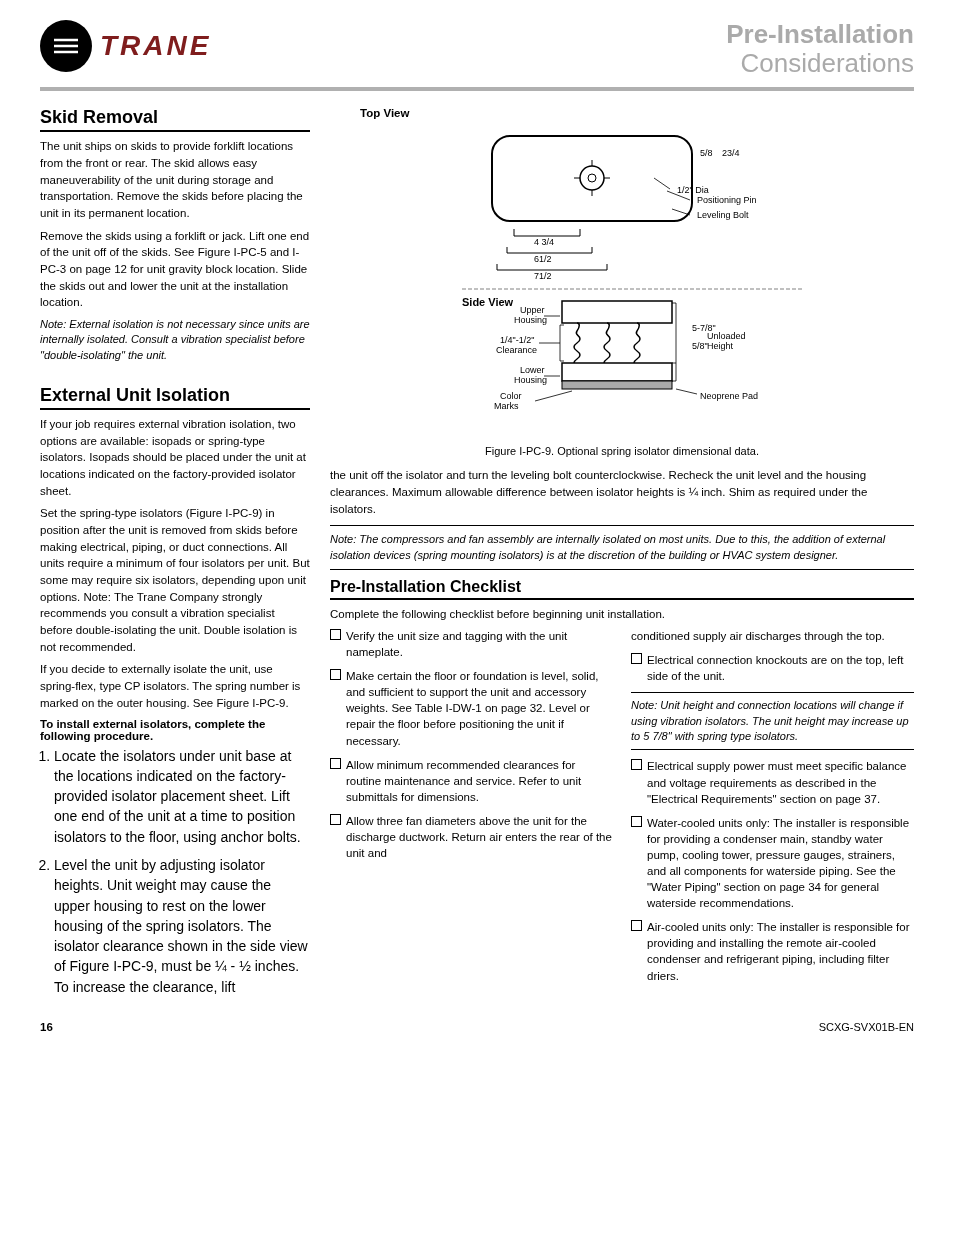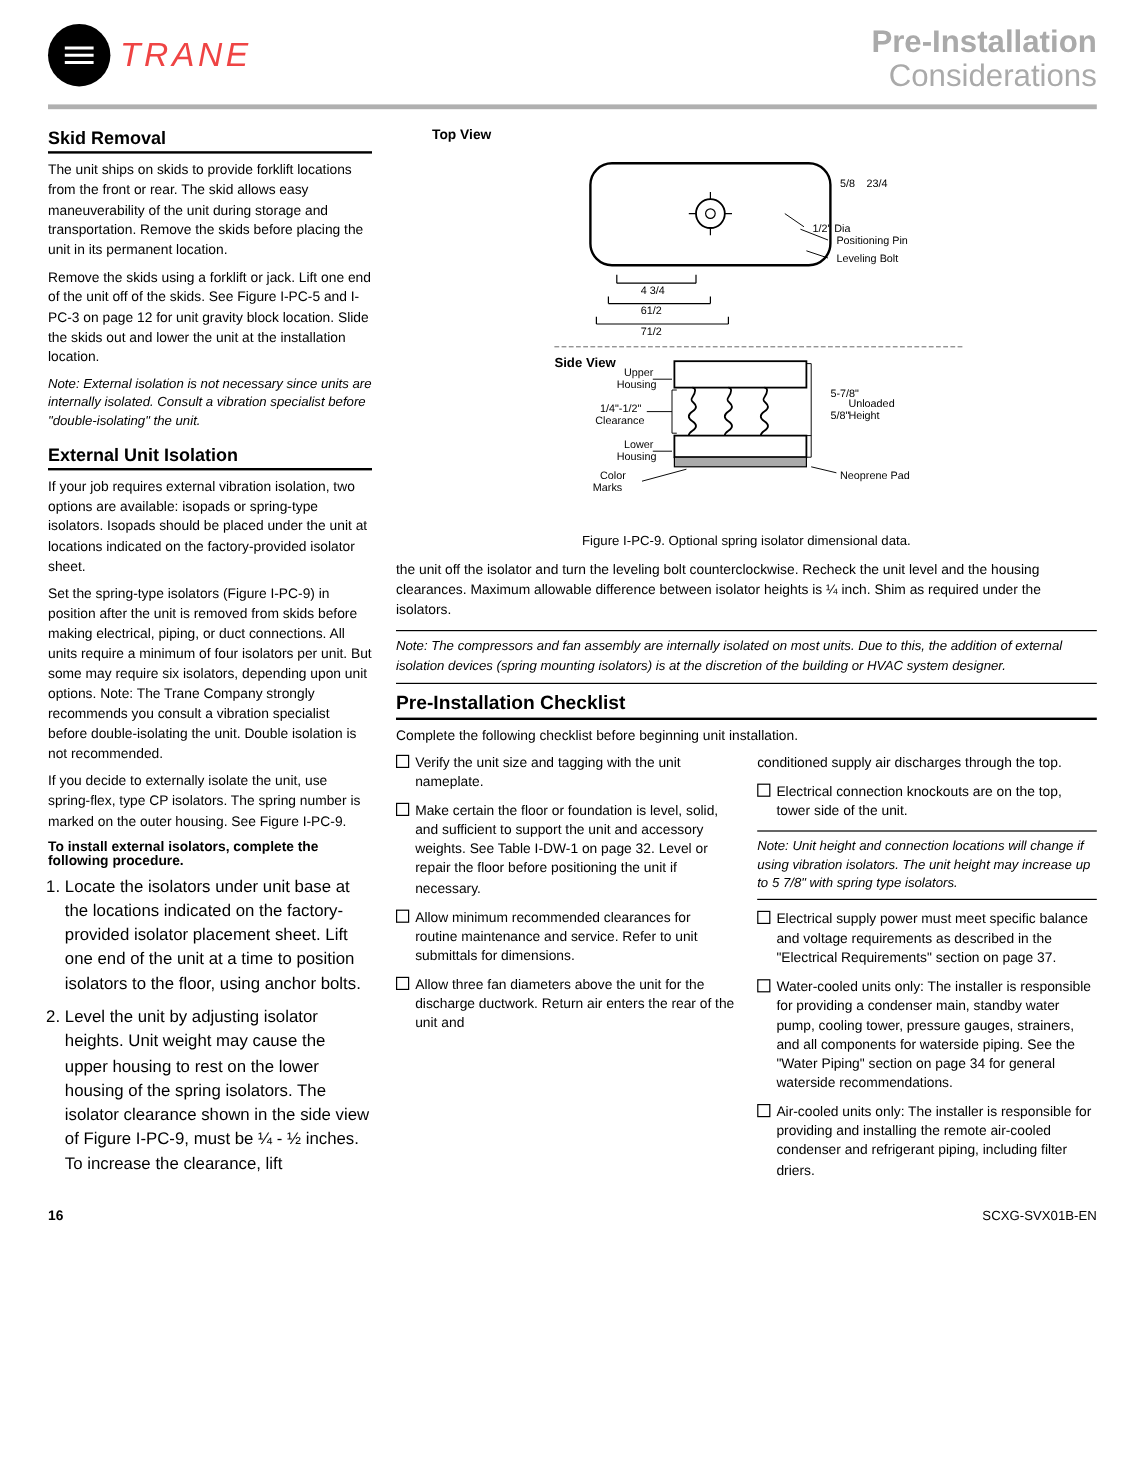--- a/index.html
+++ b/index.html
@@ -38,23 +38,23 @@
       align-items: center;
       justify-content: center;
       flex-shrink: 0;
     }
     .logo-circle svg {
       width: 40px;
       height: 40px;
     }
     .trane-text {
       font-size: 28px;
-      font-weight: normal;
+      font-weight: bold;
       letter-spacing: 3px;
-      color: #ef4444;
+      color: #7f1d1d;
       font-style: italic;
     }
     .title-area {
       text-align: right;
     }
     .header-divider {
       height: 4px;
       background: #b0b0b0;
       margin: 8px 0 16px 0;
     }
@@ -65,40 +65,40 @@
     }
     .left-col {
       width: 270px;
       flex-shrink: 0;
     }
     .right-col {
       flex: 1;
     }
     
     .section-title {
-      font-size: 15px;
+      font-size: 18px;
       font-weight: bold;
       border-bottom: 2px solid #000;
       padding-bottom: 2px;
       margin-bottom: 6px;
       margin-top: 14px;
     }
     .section-title:first-child {
       margin-top: 0;
     }
     .body-text {
       font-size: 11.5px;
       line-height: 1.45;
       margin-bottom: 6px;
     }
     .italic-note {
       font-size: 11px;
       font-style: italic;
       line-height: 1.4;
-      margin-bottom: 12px;
+      margin-bottom: 22px;
     }
     .bold-label {
       font-weight: bold;
       font-size: 11.5px;
       margin-bottom: 4px;
       margin-top: 6px;
     }
     .numbered-list {
       padding-left: 14px;
       font-size: 14px;
@@ -371,21 +371,21 @@
               <span>Allow three fan diameters above the unit for the discharge ductwork. Return air enters the rear of the unit and</span>
             </div>
           </div>
 
           <div class="checklist-right">
             <div class="checklist-item">
               <span>conditioned supply air discharges through the top.</span>
             </div>
             <div class="checklist-item">
               <div class="checklist-box"></div>
-              <span>Electrical connection knockouts are on the top, tower side of the unit.</span>
+              <span>Electrical connection knockouts are on the top, left side of the unit.</span>
             </div>
 
             <div class="right-note-italic">Note: Unit height and connection locations will change if using vibration isolators. The unit height may increase up to  5 7/8" with spring type isolators.</div>
 
             <div class="checklist-item">
               <div class="checklist-box"></div>
               <span>Electrical supply power must meet specific balance and voltage requirements as described in the "Electrical Requirements" section on page 37.</span>
             </div>
             <div class="checklist-item">
               <div class="checklist-box"></div>

